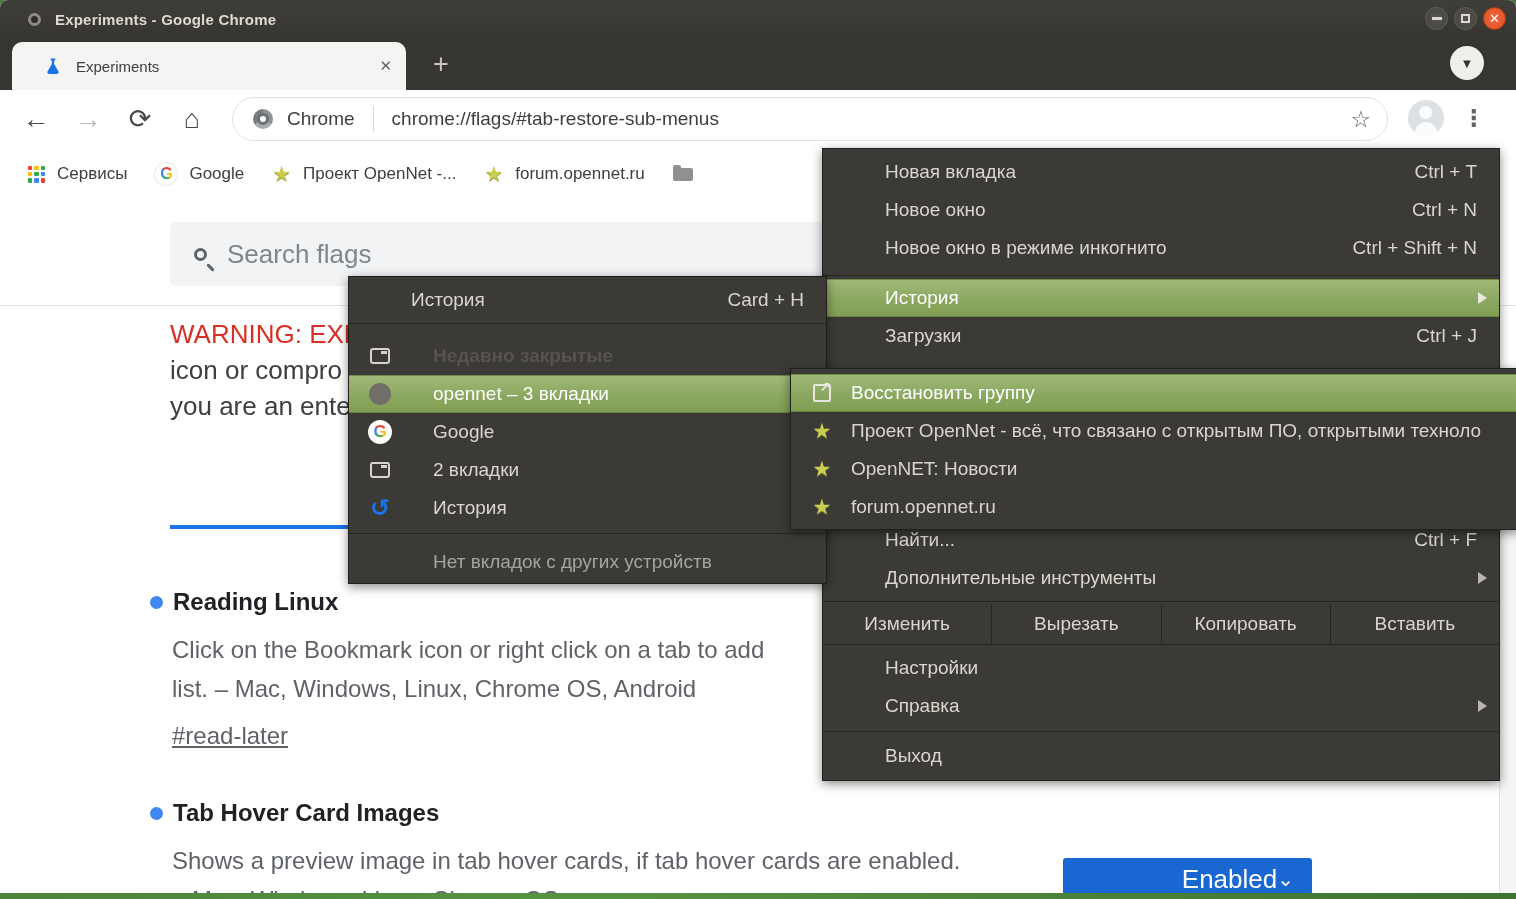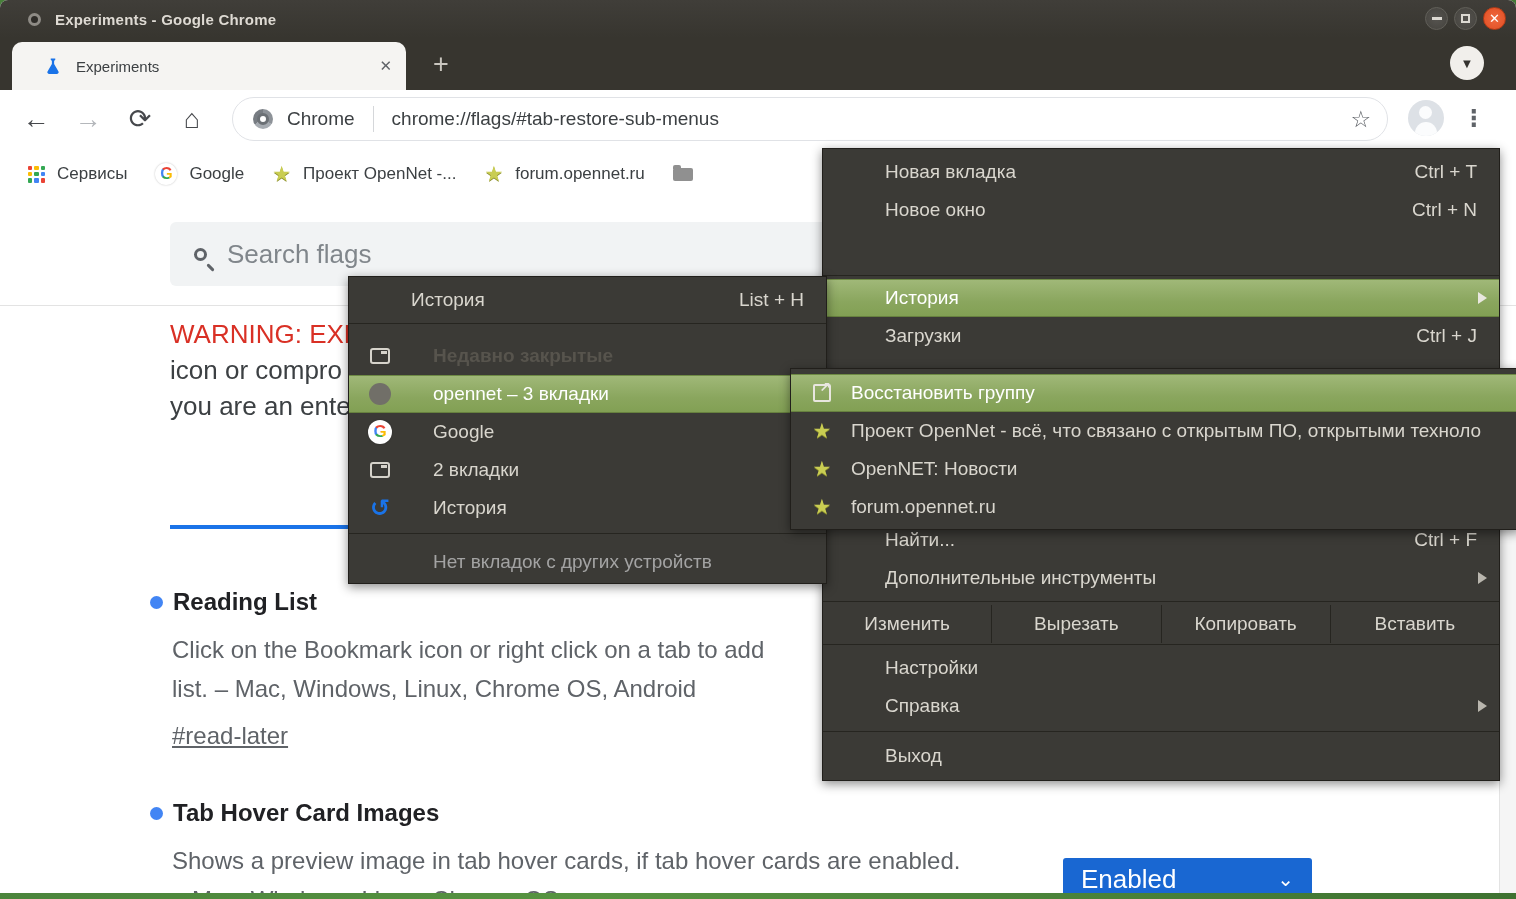--- a/index.html
+++ b/index.html
@@ -75,21 +75,21 @@
   .warning { position:absolute; left:170px; top:116px; font-size:26px; line-height:36px; color:#3c4043; white-space:nowrap; }
   .warning .red { color:#d93025; }
   .bluebar { position:absolute; left:170px; top:325px; width:322px; height:4px; background:#1a73e8; }
   .section { position:absolute; left:150px; }
   .sec-head { display:flex; align-items:center; gap:10px; }
   .bullet { width:13px; height:13px; border-radius:50%; background:#4285f4; flex:0 0 auto; }
   .sec-title { font-size:24px; font-weight:bold; color:#202124; }
   .sec-body { margin:14px 0 0 22px; font-size:24px; line-height:39px; color:#5f6368; white-space:nowrap; }
   .sec-link { display:inline-block; margin:14px 0 0 22px; font-size:24px; color:#5f6368; text-decoration:underline; }
   .enabled-btn { position:absolute; left:1063px; top:658px; width:249px; height:42px; background:#1967d2; border-radius:3px; display:flex; align-items:center; color:#fff; font-size:26px; }
-  .enabled-btn .lbl { flex:1; text-align:left; padding-left:18px; }
+  .enabled-btn .lbl { flex:1; text-align:right; padding-left:18px; }
   .enabled-btn .chev { padding-right:18px; font-size:20px; }
   
   .scrollbar { position:absolute; right:0; top:200px; width:17px; height:693px; background:#f5f5f5; border-left:1px solid #e3e3e3; }
   .sb-up { position:absolute; top:8px; left:3px; font-size:9px; color:#4a4a4a; }
   .sb-thumb { position:absolute; top:26px; left:2px; width:12px; height:50px; background:linear-gradient(90deg,#b5b5b5,#9c9c9c); border-radius:2px; }
   
   .menu { position:absolute; background:#3b3a36; border:1px solid #211f1b; box-shadow:0 3px 10px rgba(0,0,0,.45); color:#d9d6ce; font-size:19px; }
   .menu-main { left:822px; top:148px; width:678px; height:633px; z-index:10; }
   .menu-hist { left:348px; top:276px; width:479px; height:308px; z-index:20; }
   .menu-rest { left:790px; top:368px; width:730px; height:162px; z-index:30; }
@@ -205,21 +205,21 @@
     <div class="warning">
       <div class="red">WARNING: EXP</div>
       <div>icon or compro</div>
       <div>you are an ente</div>
     </div>
     <div class="bluebar"></div>
 
     <div class="section" style="top:388px">
       <div class="sec-head">
         <span class="bullet"></span>
-        <span class="sec-title">Reading List</span>
+        <span class="sec-title">Reading Linux</span>
       </div>
       <div class="sec-body">
         <div>Click on the Bookmark icon or right click on a tab to add</div>
         <div>list. – Mac, Windows, Linux, Chrome OS, Android</div>
       </div>
       <a class="sec-link">#read-later</a>
     </div>
 
     <div class="section" style="top:599px">
       <div class="sec-head">
@@ -245,20 +245,24 @@
   </div>
 
   <div class="menu menu-main">
     <div class="mrow" style="top:4px">
       <span>Новая вкладка</span>
       <span class="sc">Ctrl + T</span>
     </div>
     <div class="mrow" style="top:42px">
       <span>Новое окно</span>
       <span class="sc">Ctrl + N</span>
+    </div>
+    <div class="mrow" style="top:80px">
+      <span>Новое окно в режиме инкогнито</span>
+      <span class="sc">Ctrl + Shift + N</span>
     </div>
     <div class="msep" style="top:126px"></div>
     <div class="mrow hl" style="top:130px">
       <span>История</span>
       <span class="sub-arrow"></span>
     </div>
     <div class="mrow" style="top:168px">
       <span>Загрузки</span>
       <span class="sc">Ctrl + J</span>
     </div>
@@ -287,21 +291,21 @@
     </div>
     <div class="msep" style="top:582px"></div>
     <div class="mrow" style="top:588px">
       <span>Выход</span>
     </div>
   </div>
 
   <div class="menu menu-hist">
     <div class="mrow" style="top:4px">
       <span>История</span>
-      <span class="sc">List + H</span>
+      <span class="sc">Card + H</span>
     </div>
     <div class="msep" style="top:46px"></div>
     <div class="mrow icrow hdr" style="top:60px">
       <span class="ic">
           <span class="tab-ic"></span>
         </span>
       <span>Недавно закрытые</span>
     </div>
     <div class="mrow icrow hl" style="top:98px">
       <span class="ic">

